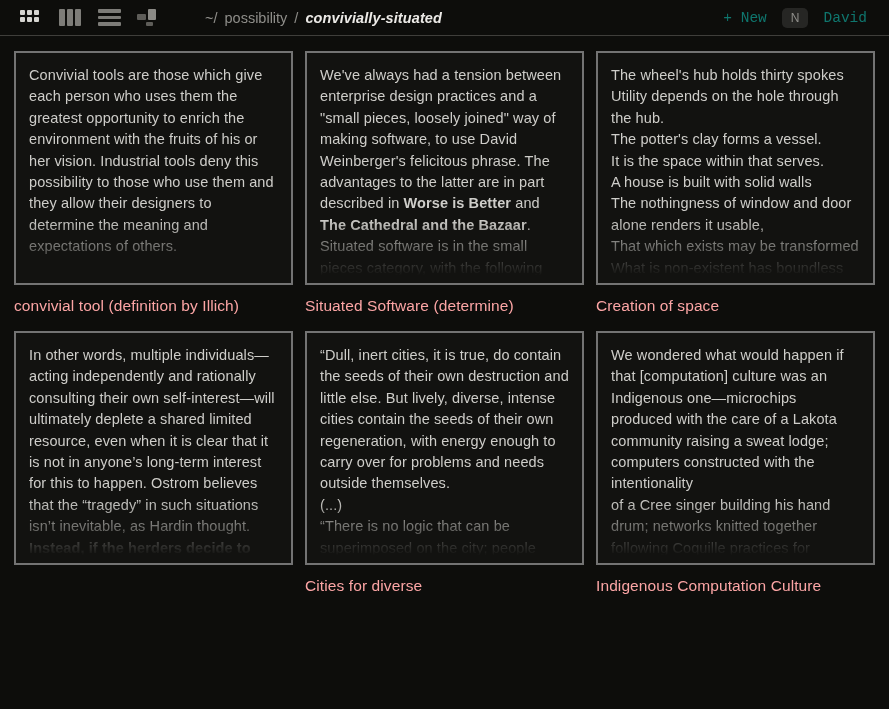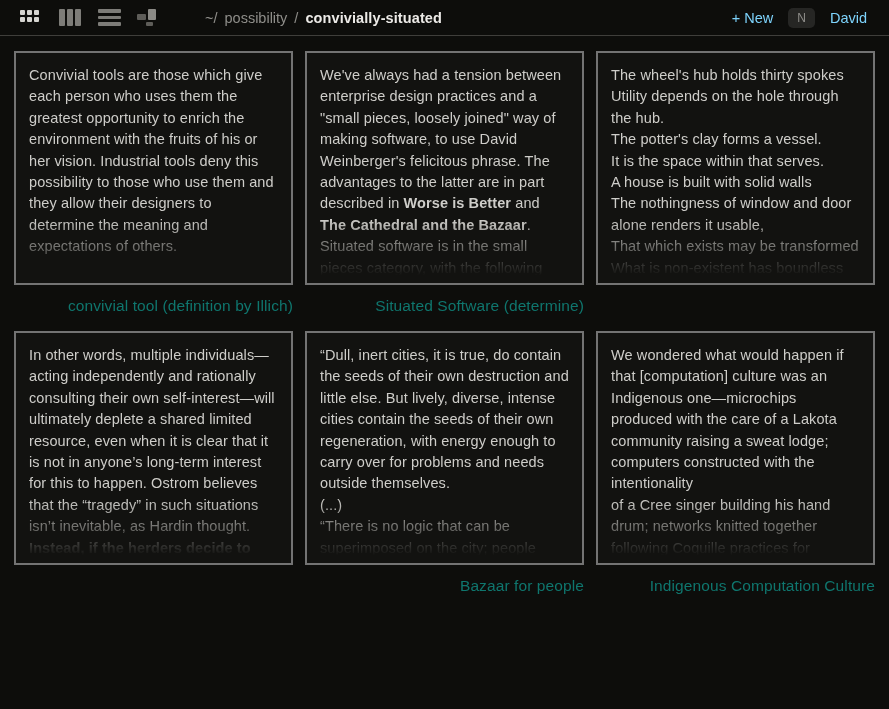--- a/index.html
+++ b/index.html
@@ -43,24 +43,24 @@
 
   .breadcrumb {
     margin-left:45px;
     display:flex;
     align-items:baseline;
     gap:7px;
     font-size:14.5px;
     white-space:nowrap;
   }
   .crumb-dim { color:#8f8e8a; }
-  .crumb-current { color:#eceae7; font-weight:600; letter-spacing:.1px; }
+  .crumb-current { color:#eceae7; font-weight:600; letter-spacing:.1px;font-style:italic; }
 
   .topbar-right { margin-left:auto; display:flex; align-items:center; gap:15px; }
-  .tb-btn { color:#7dd3fc; font-size:14.5px; cursor:pointer; background:none; border:none; font-family:Liberation Sans, sans-serif; }
+  .tb-btn { color:#0f766e; font-size:14.5px; cursor:pointer; background:none; border:none; font-family:Liberation Mono, monospace; }
   .kbd-badge {
     background:#262624;
     color:#8f8e8a;
     font-size:12px;
     border-radius:5px;
     padding:4px 9px;
     line-height:1;
   }
 
   
@@ -92,23 +92,23 @@
   .card-body .dim { color:#787772; }
   .fade {
     position:absolute;
     left:0; right:0; bottom:0;
     height:64px;
     background:linear-gradient(to bottom, rgba(18,18,16,0), #121210 88%);
     pointer-events:none;
   }
   .caption {
     margin-top:12px;
-    text-align:right;
+    text-align:left;
     font-size:15.5px;
-    color:#0f766e;
+    color:#fca5a5;
     letter-spacing:.1px;
   }
 </style>
 </head>
 <body>
 
 <header class="topbar">
   <div class="view-icons">
     <span class="icon-btn">
       <span class="grid-glyph">
@@ -175,35 +175,36 @@
         <div class="card-body"><span>The wheel's hub holds thirty spokes
 Utility depends on the hole through the hub.
 The potter's clay forms a vessel.
 It is the space within that serves.
 A house is built with solid walls
 The nothingness of window and door alone renders it usable,
 That which exists may be transformed
 What is non-existent has boundless uses.</span></div>
         <div class="fade"></div>
       </article>
+      <div class="caption">Creation of space</div>
     </div>
     <div class="cell">
       <article class="card">
         <div class="card-body"><span>In other words, multiple individuals—acting independently and rationally consulting their own self-interest—will ultimately deplete a shared limited resource, even when it is clear that it is not in anyone’s long-term interest for this to happen. Ostrom believes that the “tragedy” in such situations isn’t inevitable, as Hardin thought. </span><span class="b">Instead, if the herders decide to cooperate with one another, monitoring each</span></div>
         <div class="fade"></div>
       </article>
     </div>
     <div class="cell">
       <article class="card">
         <div class="card-body"><span>“Dull, inert cities, it is true, do contain the seeds of their own destruction and little else. But lively, diverse, intense cities contain the seeds of their own regeneration, with energy enough to carry over for problems and needs outside themselves.
 (...)
 “There is no logic that can be superimposed on the city; people make it, and it is to them, not buildings, that we must fit our plans.”</span></div>
         <div class="fade"></div>
       </article>
-      <div class="caption">Bazaar for people</div>
+      <div class="caption">Cities for diverse</div>
     </div>
     <div class="cell">
       <article class="card">
         <div class="card-body"><span>We wondered what would happen if that [computation] culture was an Indigenous one—microchips produced with the care of a Lakota community raising a sweat lodge; computers constructed with the intentionality
 of a Cree singer building his hand drum; networks knitted together following Coquille practices for making woven cattail trays; a programming language written in</span></div>
         <div class="fade"></div>
       </article>
       <div class="caption">Indigenous Computation Culture</div>
     </div>
   </main>

